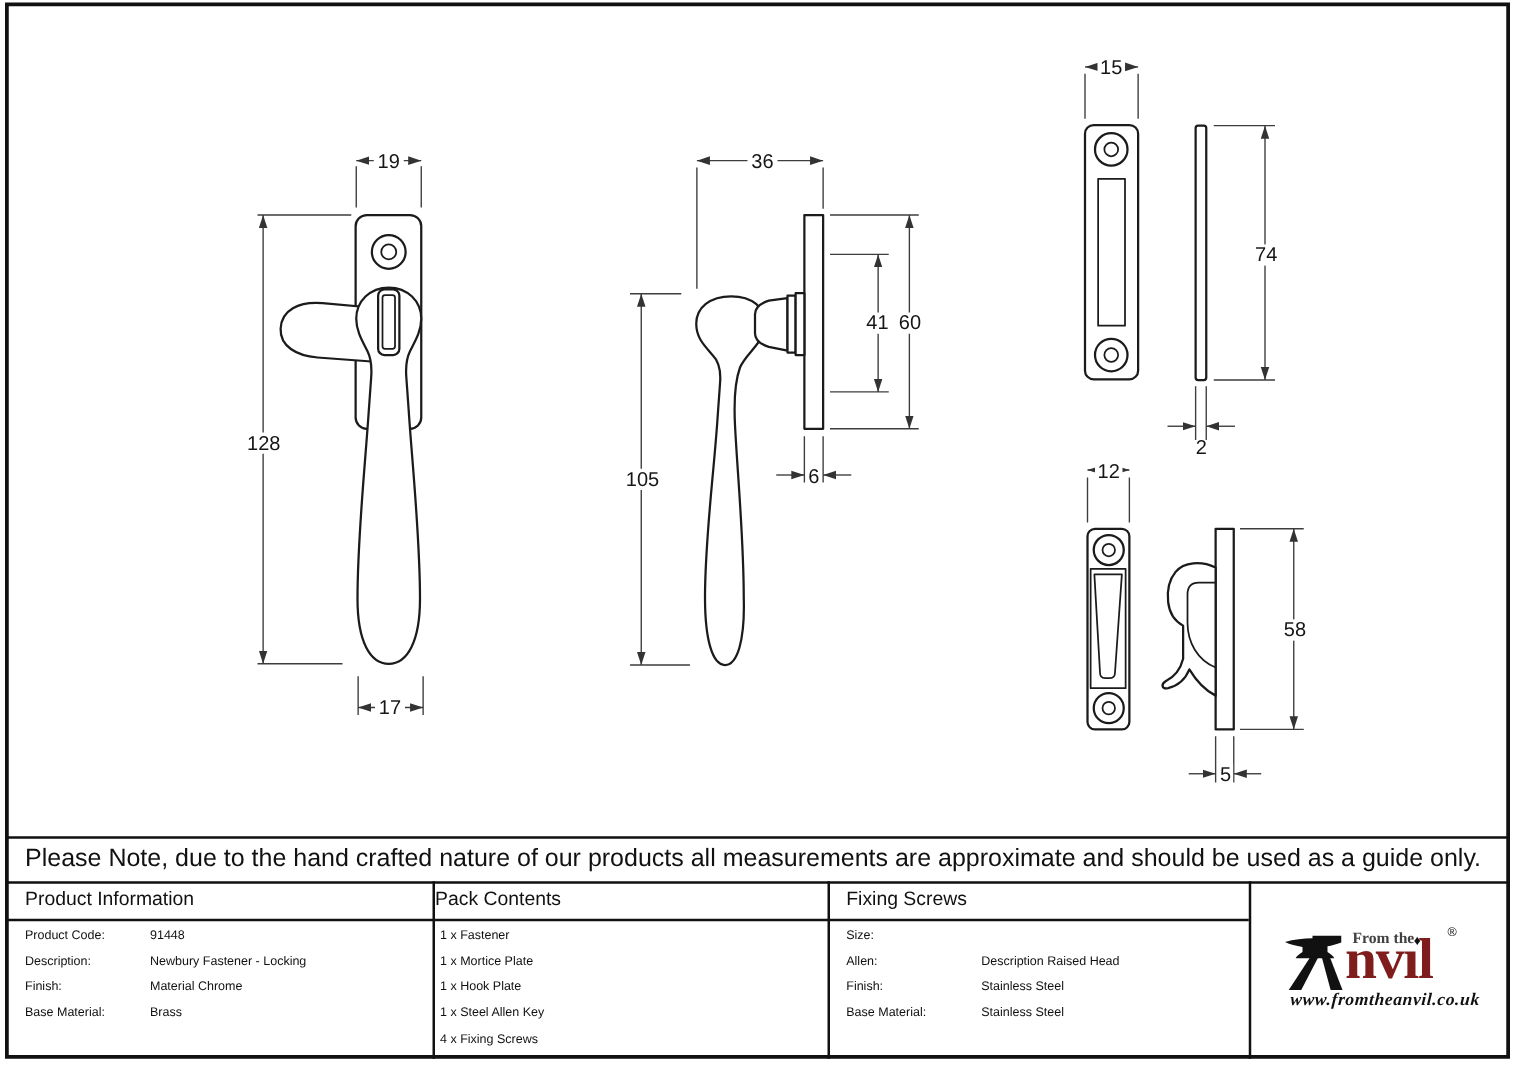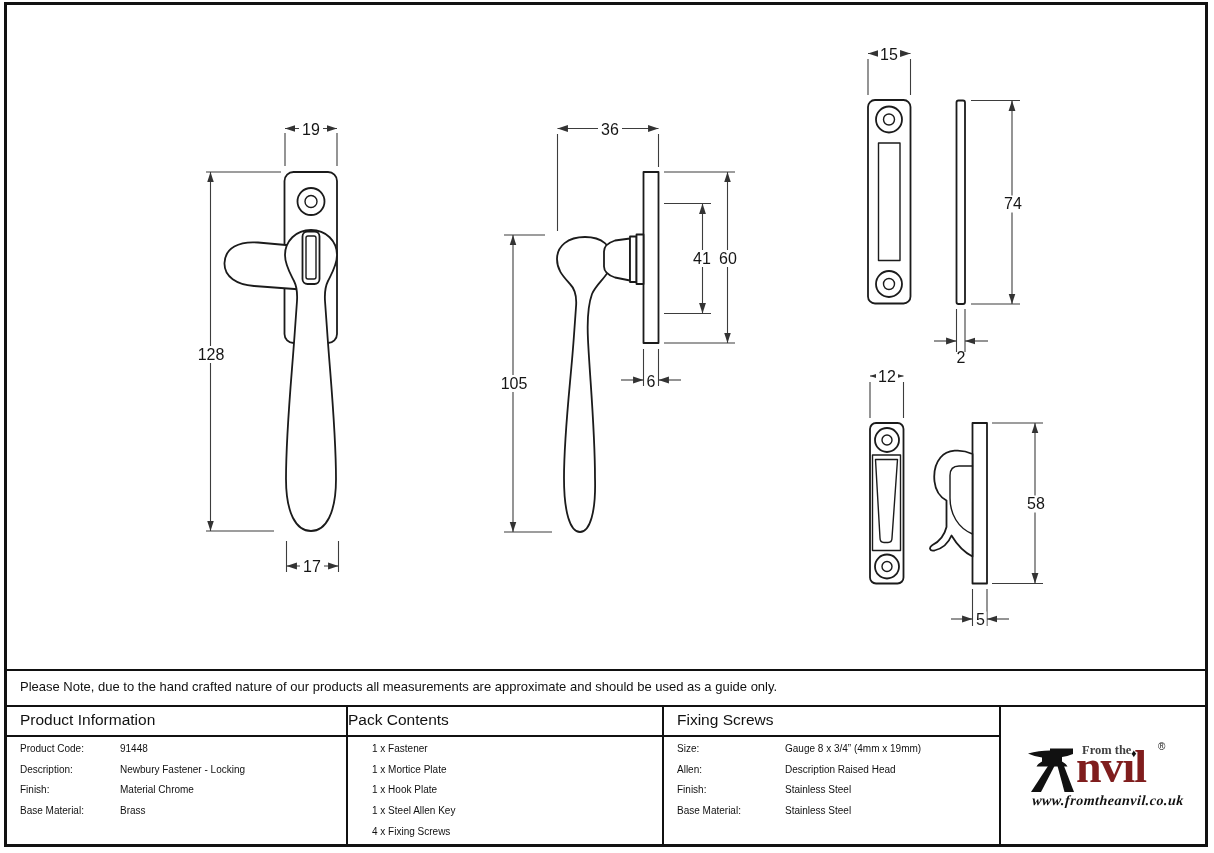--- a/index.html
+++ b/index.html
@@ -7,21 +7,21 @@
   .frame{position:absolute;left:4px;top:2px;width:1198px;height:839px;border:3px solid #111;}
   .hline,.vline{position:absolute;background:#111;}
   
   .drawsvg{position:absolute;left:0;top:0;}
   .shape{fill:#fff;stroke:#1b1b1b;stroke-width:1.8;stroke-linejoin:round;stroke-linecap:round;}
   .thin{fill:none;stroke:#1b1b1b;stroke-width:1.4;stroke-linejoin:round;stroke-linecap:round;}
   .dim,.ext{stroke:#3d3d3d;stroke-width:1.1;fill:none;}
   .dimtxt{font:16px "Liberation Sans",sans-serif;fill:#161616;text-anchor:middle;}
   .bg{fill:#fff;stroke:none;}
   
-  .note{position:absolute;left:20px;top:669px;height:28px;line-height:36px;font-size:13px;}
+  .note{position:absolute;left:20px;top:669px;height:28px;line-height:36px;font-size:20px;}
   .hdr{position:absolute;top:705px;height:30px;line-height:30px;font-size:15.5px;}
   .col{position:absolute;top:739px;font-size:10px;line-height:20.7px;}
   .kv{display:flex;}
   .kv .k{flex:0 0 auto;}
   .pi .k{width:100px;}
   .fx .k{width:108px;}
   
   .logo{position:absolute;left:1018px;top:740px;width:180px;height:75px;}
   .logo .anvilA{position:absolute;left:8px;top:6px;}
   .logo .rest{position:absolute;left:58px;top:4px;font:700 46px/1 "Liberation Serif",serif;letter-spacing:-1px;color:#7f1d1d;}
@@ -195,32 +195,31 @@
   <div class="kv">
       <span class="k">Finish:</span>
       <span class="v">Material Chrome</span>
     </div>
   <div class="kv">
       <span class="k">Base Material:</span>
       <span class="v">Brass</span>
     </div>
 </div>
 
-<div class="col" style="left:372px;width:290px;">
+<div class="col" style="left:352px;width:290px;">
   <div>1 x Fastener</div>
   <div>1 x Mortice Plate</div>
   <div>1 x Hook Plate</div>
   <div>1 x Steel Allen Key</div>
   <div>4 x Fixing Screws</div>
 </div>
 
 <div class="col fx" style="left:677px;width:315px;">
   <div class="kv">
       <span class="k">Size:</span>
-      <span class="v">Gauge 8 x 3/4” (4mm x 19mm)</span>
     </div>
   <div class="kv">
       <span class="k">Allen:</span>
       <span class="v">Description Raised Head</span>
     </div>
   <div class="kv">
       <span class="k">Finish:</span>
       <span class="v">Stainless Steel</span>
     </div>
   <div class="kv">

